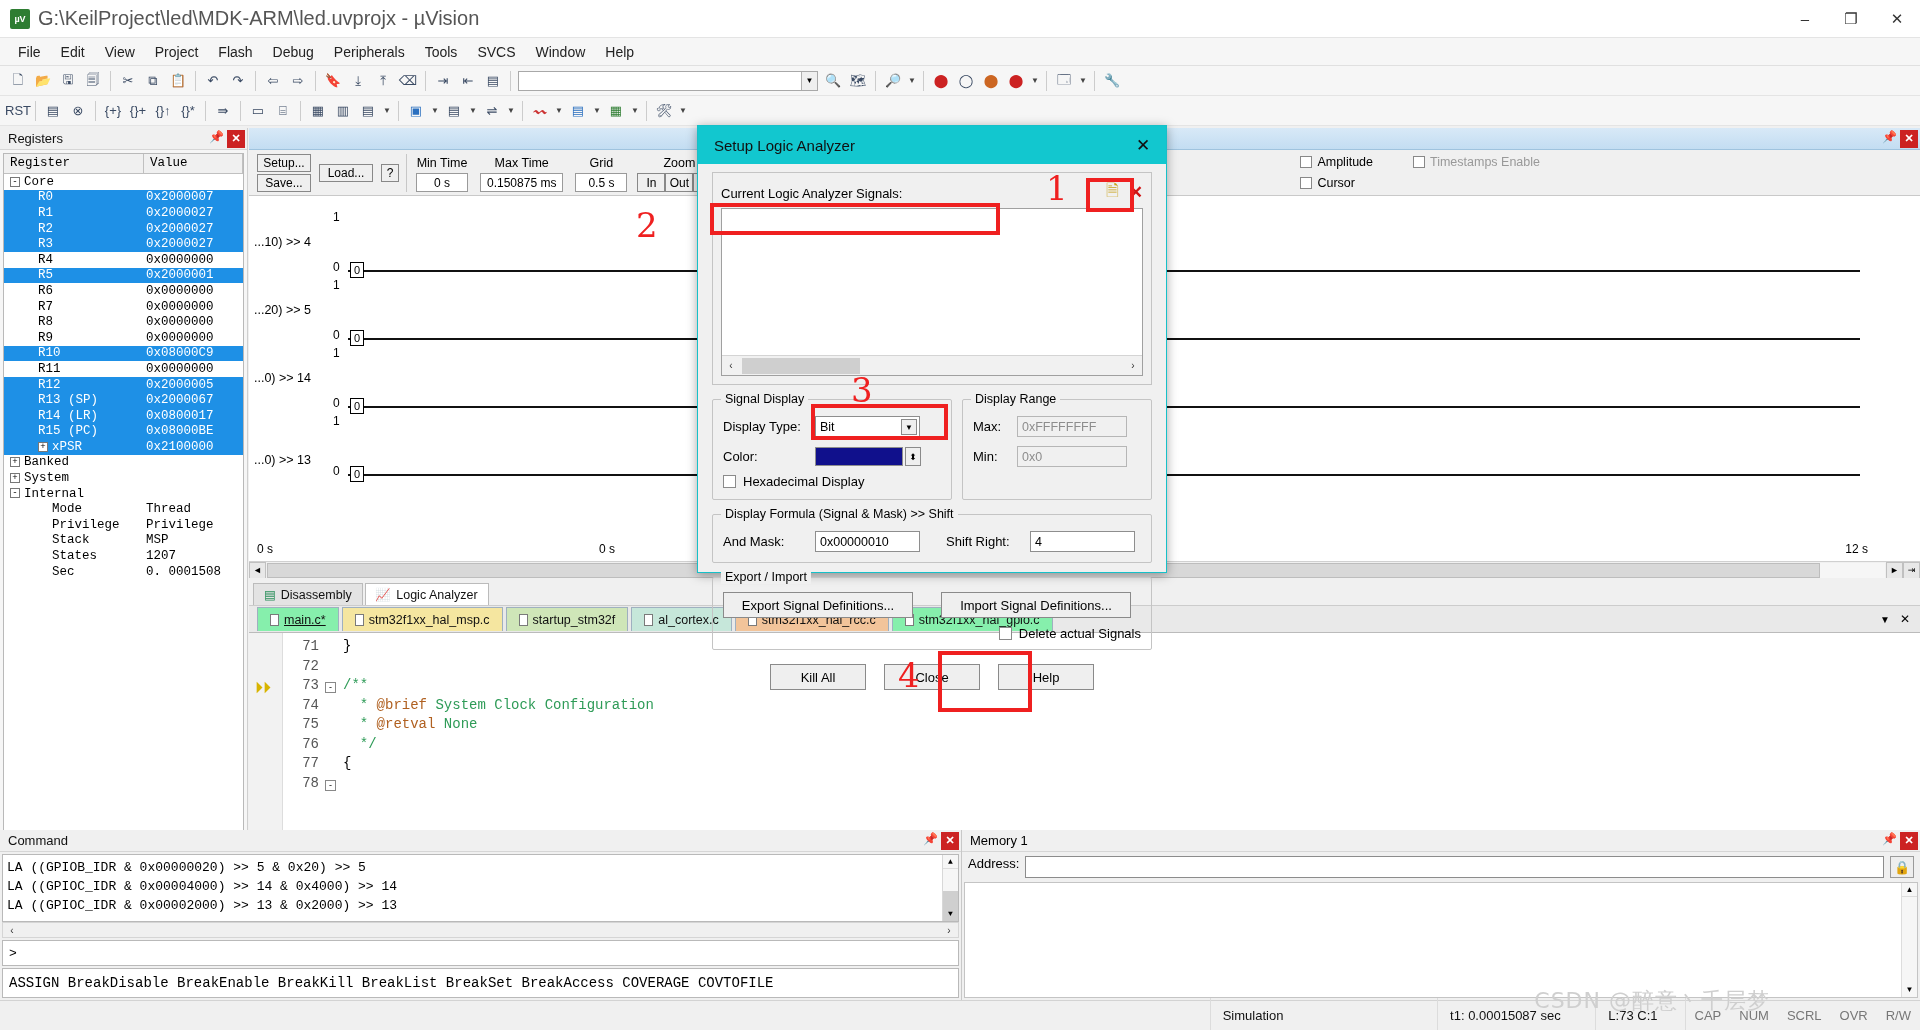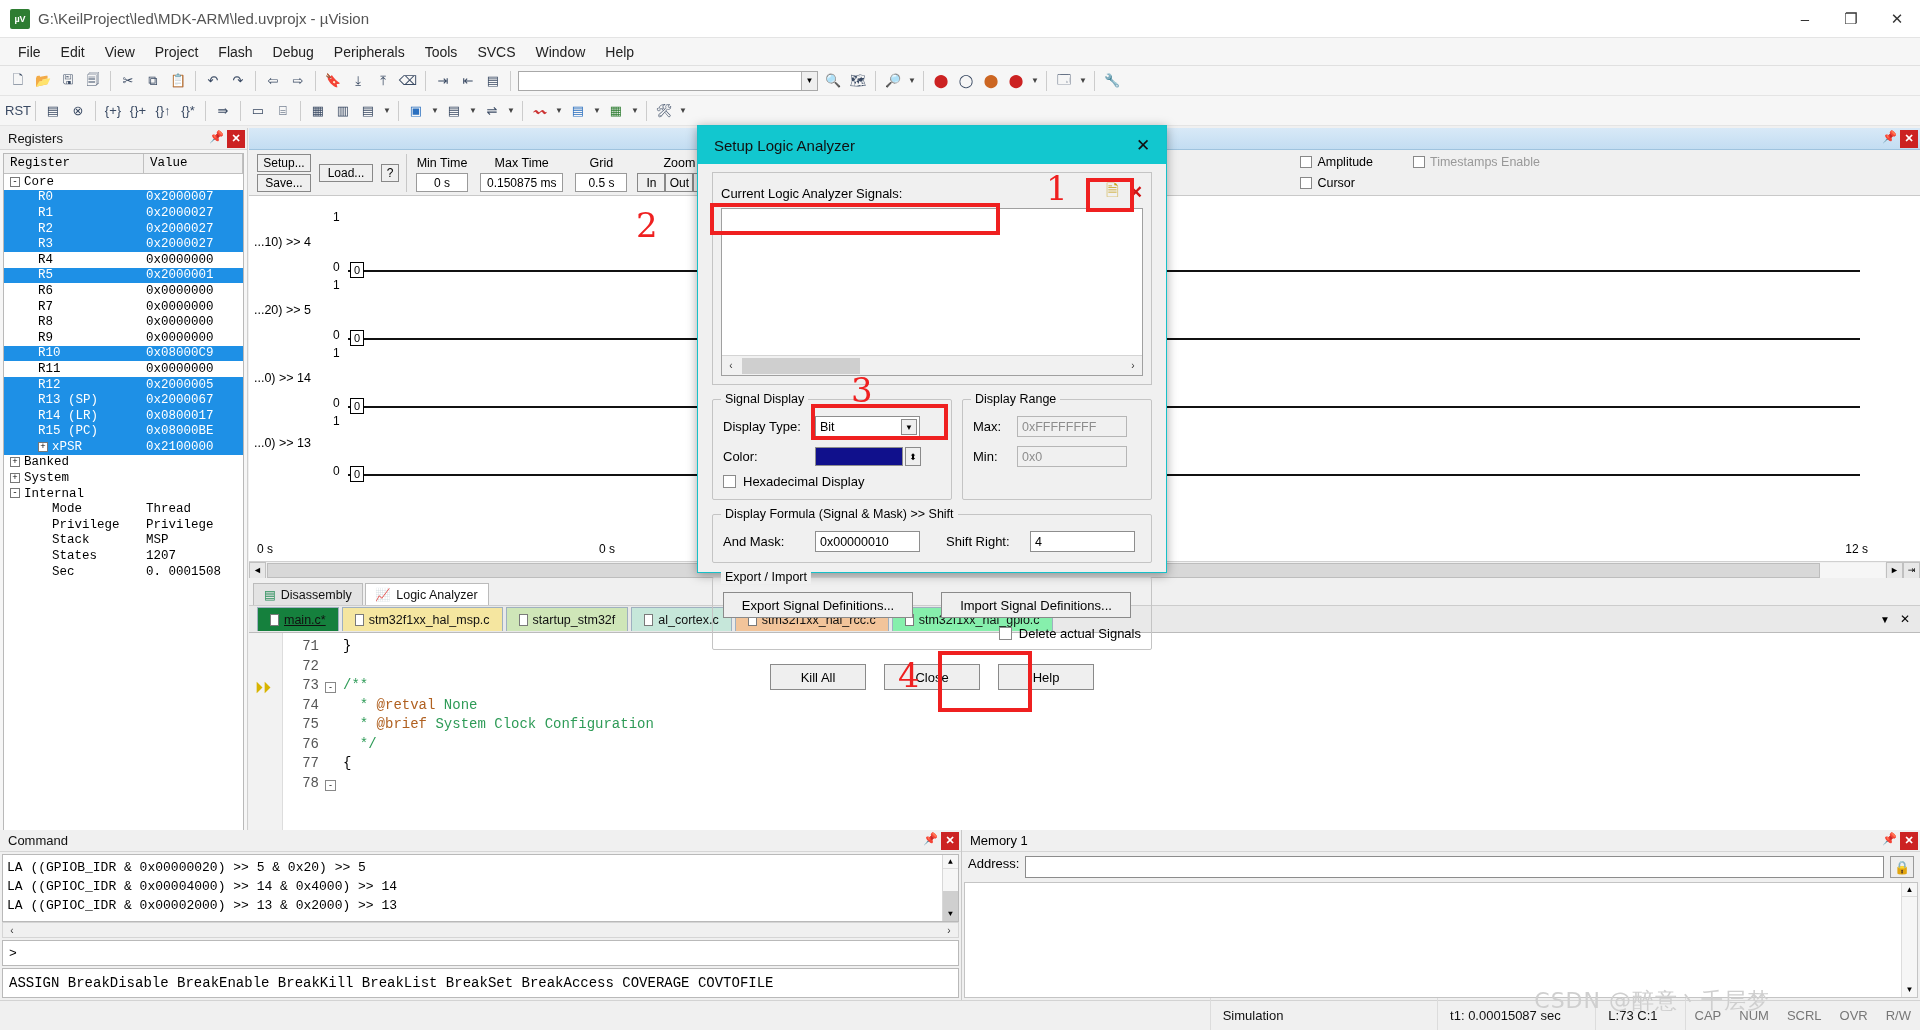--- a/index.html
+++ b/index.html
@@ -9,21 +9,21 @@
     font-family:"Liberation Sans", sans-serif;
     font-size:13px;
     background:#f0f0f0;
     overflow:hidden;
     position:relative;
     -webkit-font-smoothing:antialiased;
   }
   
   #titlebar{height:38px;background:#ffffff;display:flex;align-items:center;border-bottom:1px solid #e4e4e4;}
   #app-icon{width:20px;height:20px;margin:0 8px 0 10px;background:#2e7d32;border-radius:2px;color:#fff;font-size:9px;line-height:20px;text-align:center;font-weight:bold;}
-  #title-text{font-size:15px;color:#555;}
+  #title-text{font-size:20px;color:#555;}
   #win-controls{margin-left:auto;display:flex;height:38px;}
   .wbtn{width:46px;height:38px;display:flex;align-items:center;justify-content:center;color:#333;font-size:15px;}
   
   #menubar{height:28px;background:#f6f6f6;display:flex;align-items:center;padding-left:8px;border-bottom:1px solid #e0e0e0;}
   .menu-item{padding:3px 10px;font-size:14px;color:#222;}
   
   .toolbar{height:30px;background:#f6f6f6;display:flex;align-items:center;padding-left:6px;border-bottom:1px solid #e4e4e4;gap:1px;}
   .tbtn{width:24px;height:24px;display:flex;align-items:center;justify-content:center;font-size:13px;color:#3a4a63;border:1px solid transparent;border-radius:2px;}
   .tsep{width:1px;height:20px;background:#cccccc;margin:0 4px;}
   .tcaret{width:12px;height:24px;display:flex;align-items:center;justify-content:center;font-size:8px;color:#444;}
@@ -465,21 +465,21 @@
           <div class="wave-label" style="left: 5px; top: 107px;">...20) &gt;&gt; 5</div>
           <div class="wave-tick" style="left: 84px; top: 132px;">0</div>
           <div class="wave-line" style="left: 99px; top: 142px; right: 60px; height: 2px;"></div>
           <div class="zbox" style="left: 101px; top: 134px;">0</div>
           <div class="wave-tick" style="left: 84px; top: 150px;">1</div>
           <div class="wave-label" style="left: 5px; top: 175px;">...0) &gt;&gt; 14</div>
           <div class="wave-tick" style="left: 84px; top: 200px;">0</div>
           <div class="wave-line" style="left: 99px; top: 210px; right: 60px; height: 2px;"></div>
           <div class="zbox" style="left: 101px; top: 202px;">0</div>
           <div class="wave-tick" style="left: 84px; top: 218px;">1</div>
-          <div class="wave-label" style="left: 5px; top: 240px; text-align: right;">...0) &gt;&gt; 13</div>
+          <div class="wave-label" style="left: 5px; top: 257px; text-align: right;">...0) &gt;&gt; 13</div>
           <div class="wave-tick" style="left: 84px; top: 268px;">0</div>
           <div class="wave-line" style="left: 99px; top: 278px; right: 60px; height: 2px;"></div>
           <div class="zbox" style="left: 101px; top: 270px;">0</div>
         </div>
       <div class="wave-tick" style="left:8px;bottom:22px;">0 s</div>
       <div class="wave-tick" style="left:350px;bottom:22px;">0 s</div>
       <div class="wave-tick" style="right:52px;bottom:22px;">12 s</div>
       <div id="la-hscroll">
         <div class="sc-arrow">◄</div>
         <div class="sc-track">
@@ -496,21 +496,21 @@
       <div class="dtab">
         <span style="color:#2a8f5a;">▤</span>
         <span>Disassembly</span>
       </div>
       <div class="dtab active">
         <span style="color:#cc7722;">📈</span>
         <span>Logic Analyzer</span>
       </div>
     </div>
     <div id="file-tabs">
-        <div class="ftab active" style="background: #15803d;">
+        <div class="ftab active" style="background: #86efac;">
           <span class="pg"></span>
           <span style="text-decoration: underline;">main.c*</span>
         </div>
         <div class="ftab" style="background: rgb(245, 230, 160);">
           <span class="pg"></span>
           <span style="text-decoration: none;">stm32f1xx_hal_msp.c</span>
         </div>
         <div class="ftab" style="background: rgb(207, 230, 184);">
           <span class="pg"></span>
           <span style="text-decoration: none;">startup_stm32f</span>
@@ -553,22 +553,22 @@
           <div class="cl"></div>
           <div class="cl"></div>
           <div class="cl"></div>
           <div class="cl"></div>
           <div class="cl"><span class="fold">-</span></div>
         </div>
       <div id="code-text">
           <div class="cl">}</div>
           <div class="cl"></div>
           <div class="cl"><span class="cmt">/**</span></div>
+          <div class="cl"><span class="cmt">  * <span class="doc">@brief</span> System Clock Configuration</span></div>
           <div class="cl"><span class="cmt">  * <span class="doc">@retval</span> None</span></div>
-          <div class="cl"><span class="cmt">  * <span class="doc">@brief</span> System Clock Configuration</span></div>
           <div class="cl"><span class="cmt">  */</span></div>
           <div class="cl">{</div>
         </div>
     </div>
     <div id="code-hscroll">
       <div class="sc-arrow">◄</div>
       <div class="sc-track">
           <div class="sc-thumb" style="width:62%"></div>
         </div>
       <div class="sc-arrow">►</div>

